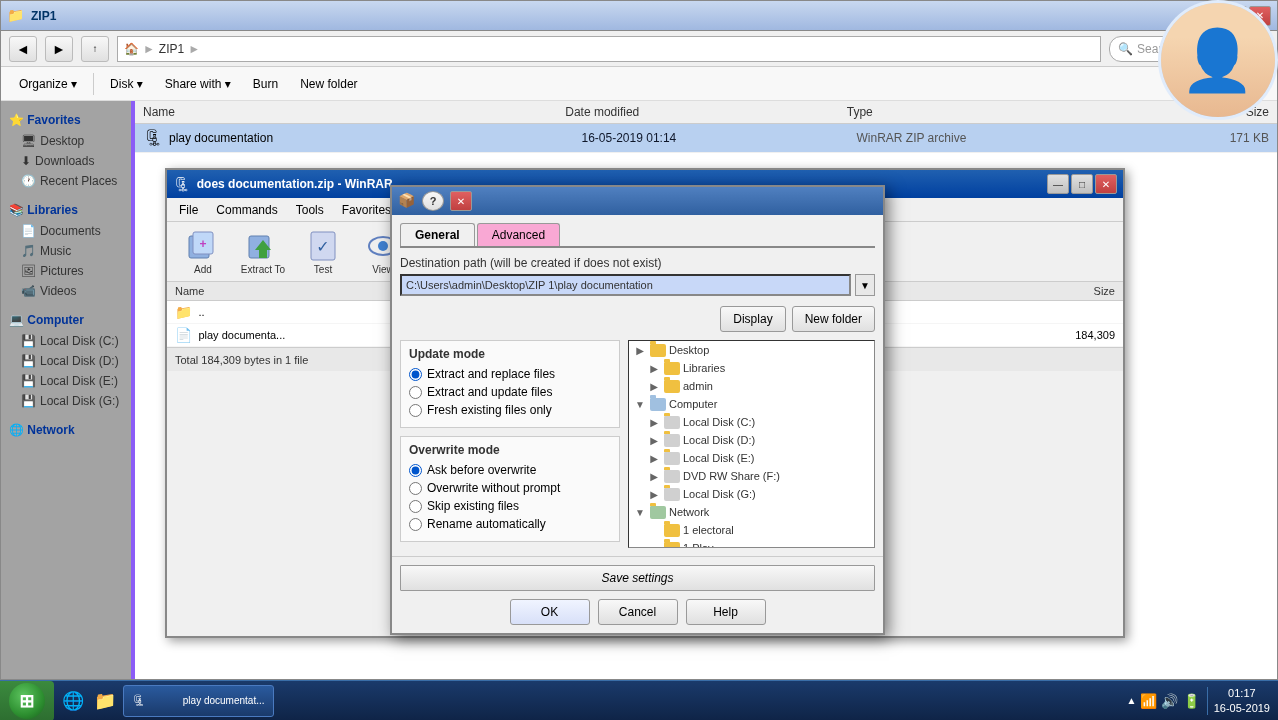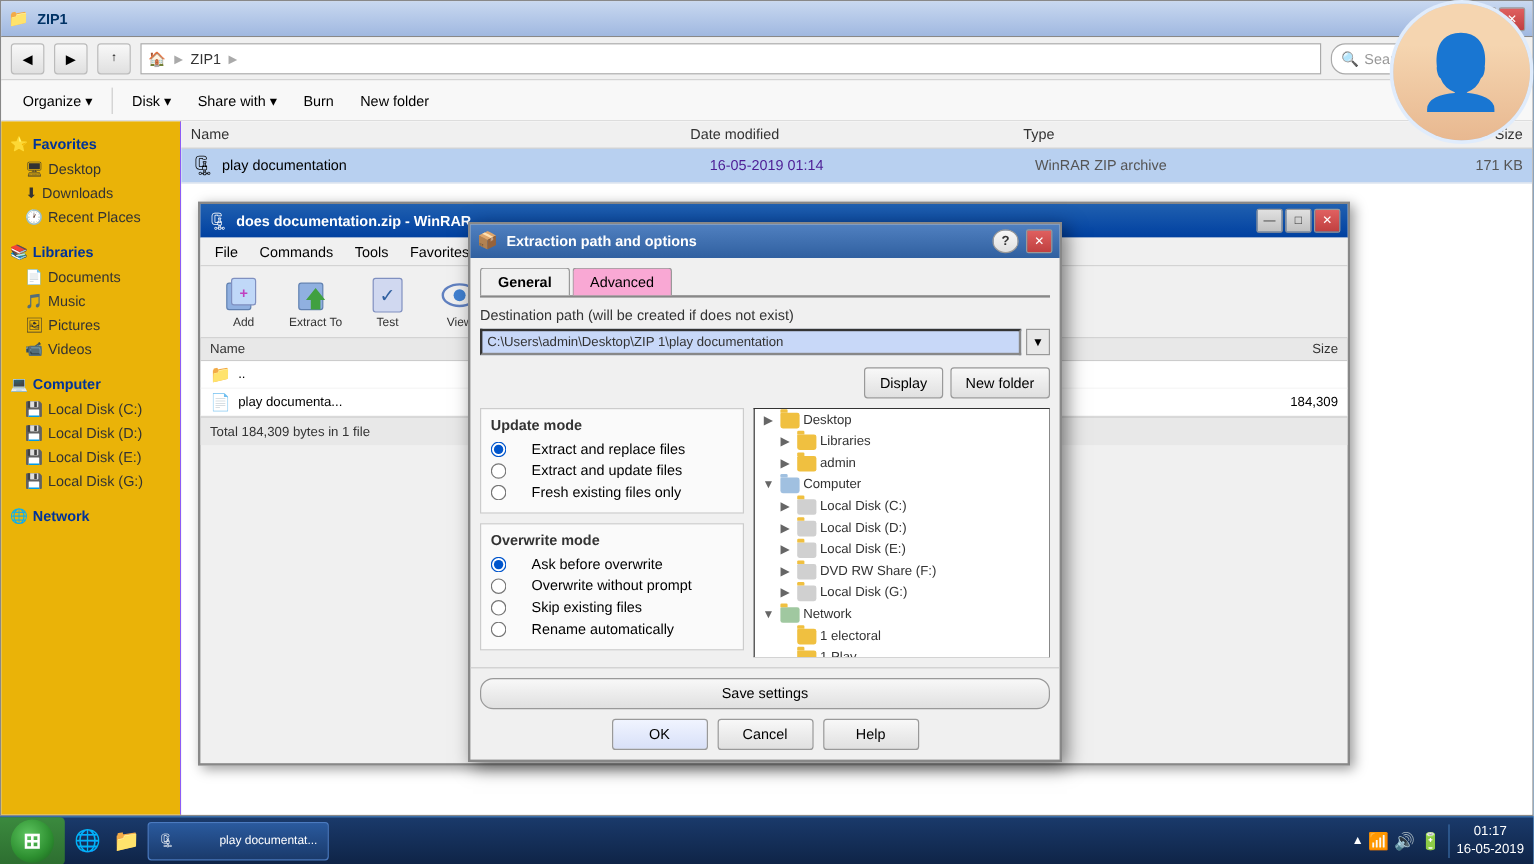--- a/index.html
+++ b/index.html
@@ -157,23 +157,23 @@
 
     
     .main-area {
       display: flex;
       flex: 1;
       overflow: hidden;
     }
 
     
     .sidebar {
-      width: 150px;
-      background: #eab308;
-      border-right: 1px solid #8b5cf6;
+      width: 134px;
+      background: #a3a3a3;
+      border-right: 4px solid #8b5cf6;
       overflow-y: auto;
       padding: 8px 0;
     }
     .sidebar-section {
       margin-bottom: 8px;
     }
     .sidebar-header {
       padding: 4px 8px;
       font-weight: bold;
       font-size: 12px;
@@ -219,21 +219,21 @@
       cursor: pointer;
     }
     .file-row.selected { background: #b8d0f0; }
     .file-icon {
       width: 20px;
       height: 20px;
       margin-right: 6px;
       font-size: 16px;
     }
     .file-name { flex: 3; font-size: 12px; }
-    .file-date { flex: 2; font-size: 12px; color: #4c1d95; }
+    .file-date { flex: 2; font-size: 12px; color: #0f172a; }
     .file-type { flex: 2; font-size: 12px; color: #555; }
     .file-size { flex: 1; font-size: 12px; color: #555; text-align: right; }
 
     
     .winrar-window {
       position: absolute;
       top: 168px;
       left: 165px;
       width: 960px;
       height: 470px;
@@ -444,21 +444,21 @@
     }
     .options-section-title {
       font-size: 12px;
       font-weight: bold;
       color: #333;
       margin-bottom: 6px;
     }
     .radio-item {
       display: flex;
       align-items: center;
-      gap: 21px;
+      gap: 5px;
       margin-bottom: 4px;
       font-size: 12px;
       cursor: pointer;
     }
     .radio-input {
       width: 13px;
       height: 13px;
       accent-color: #0055cc;
     }
     .tree-panel {
@@ -513,24 +513,25 @@
     }
     .dialog-actions {
       padding: 8px;
       border-top: 1px solid #ccc;
     }
     .save-settings-btn {
       width: 100%;
       height: 26px;
       background: linear-gradient(180deg, #f8f8f8, #e0e0e0);
       border: 1px solid #999;
-      border-radius: 11px;
+      border-radius: 1px;
       font-size: 12px;
       cursor: pointer;
       margin-bottom: 8px;
+      font-style: italic;
     }
     .dialog-bottom-btns {
       display: flex;
       justify-content: center;
       gap: 8px;
     }
     .dialog-btn {
       width: 80px;
       height: 26px;
       background: linear-gradient(180deg, #f8f8f8, #e0e0e0);
@@ -870,21 +871,20 @@
       </div>
       <div class="winrar-status">
         <span>Total 184,309 bytes in 1 file</span>
       </div>
     </div>
   </div>
 
   <div class="extract-dialog">
     <div class="dialog-title">
       <span class="dialog-icon">📦</span>
-      <span class="dialog-title-text">Extraction path and options</span>
       <button class="help-btn">?</button>
       <div style="width:6px;"></div>
       <div class="tb-btn close-btn">✕</div>
     </div>
     <div class="dialog-body">
       <div class="tabs">
         <div class="tab active">General</div>
         <div class="tab">Advanced</div>
       </div>
       <div class="dest-label">Destination path (will be created if does not exist)</div>

